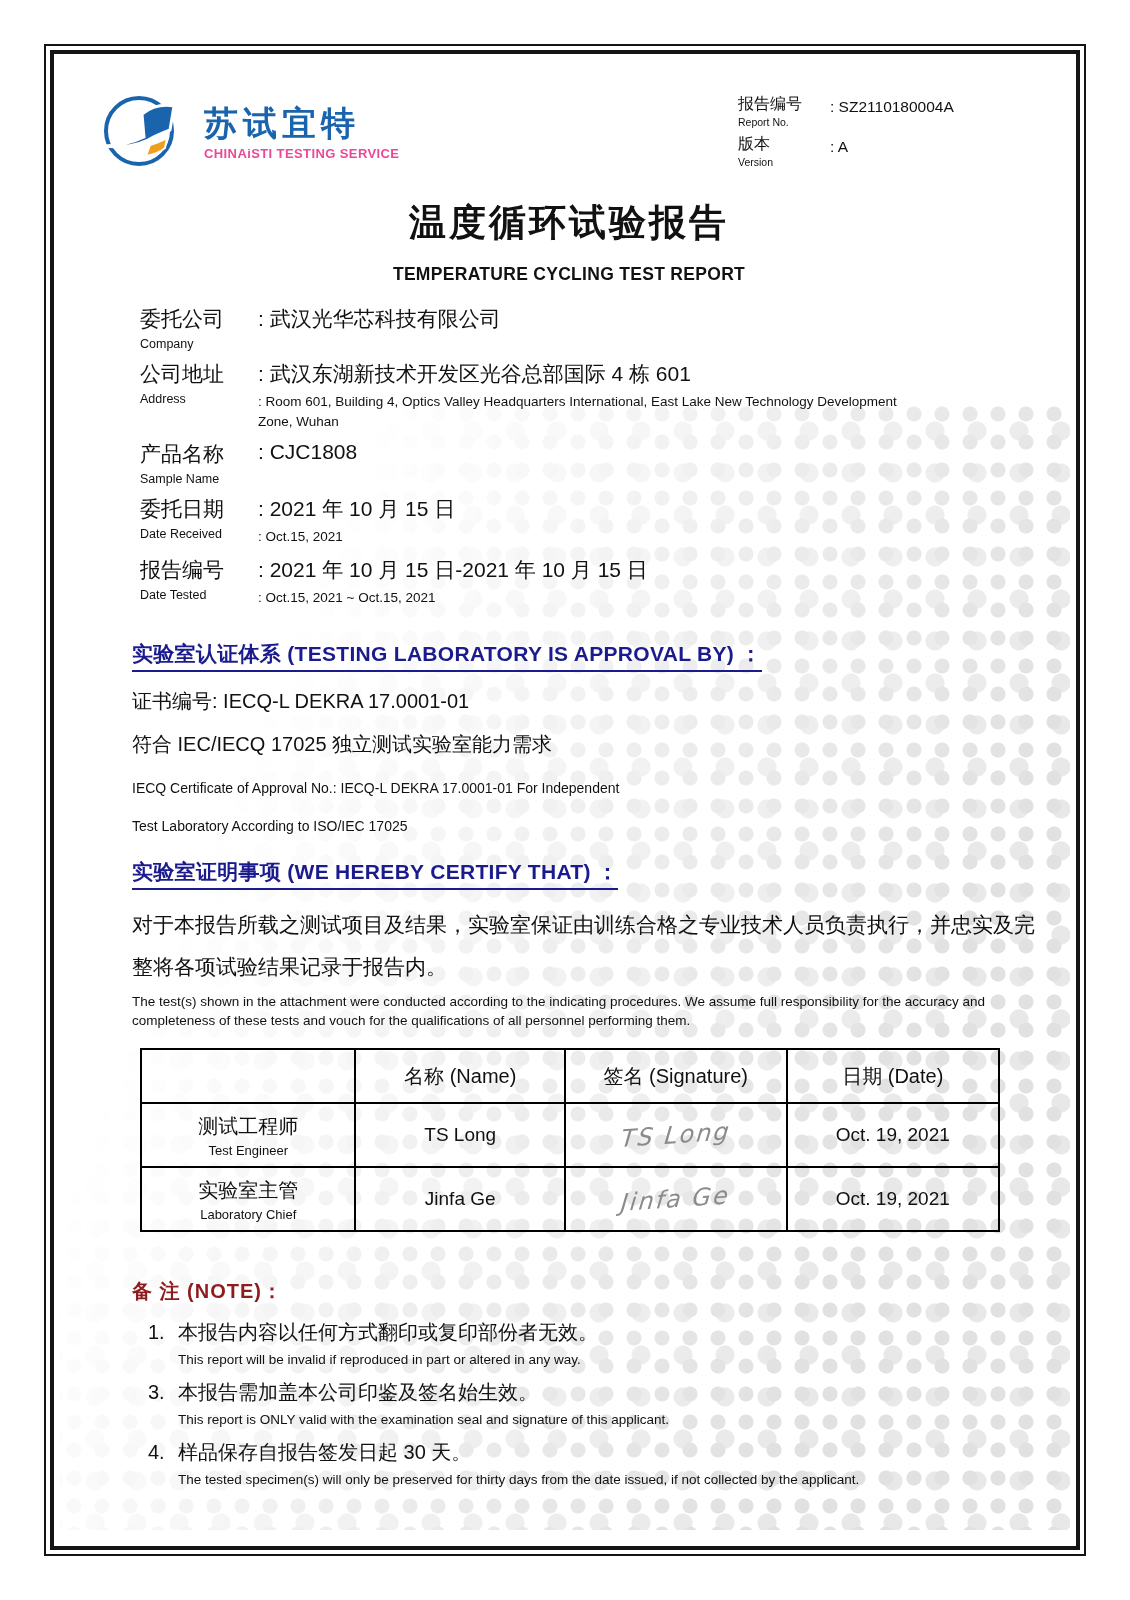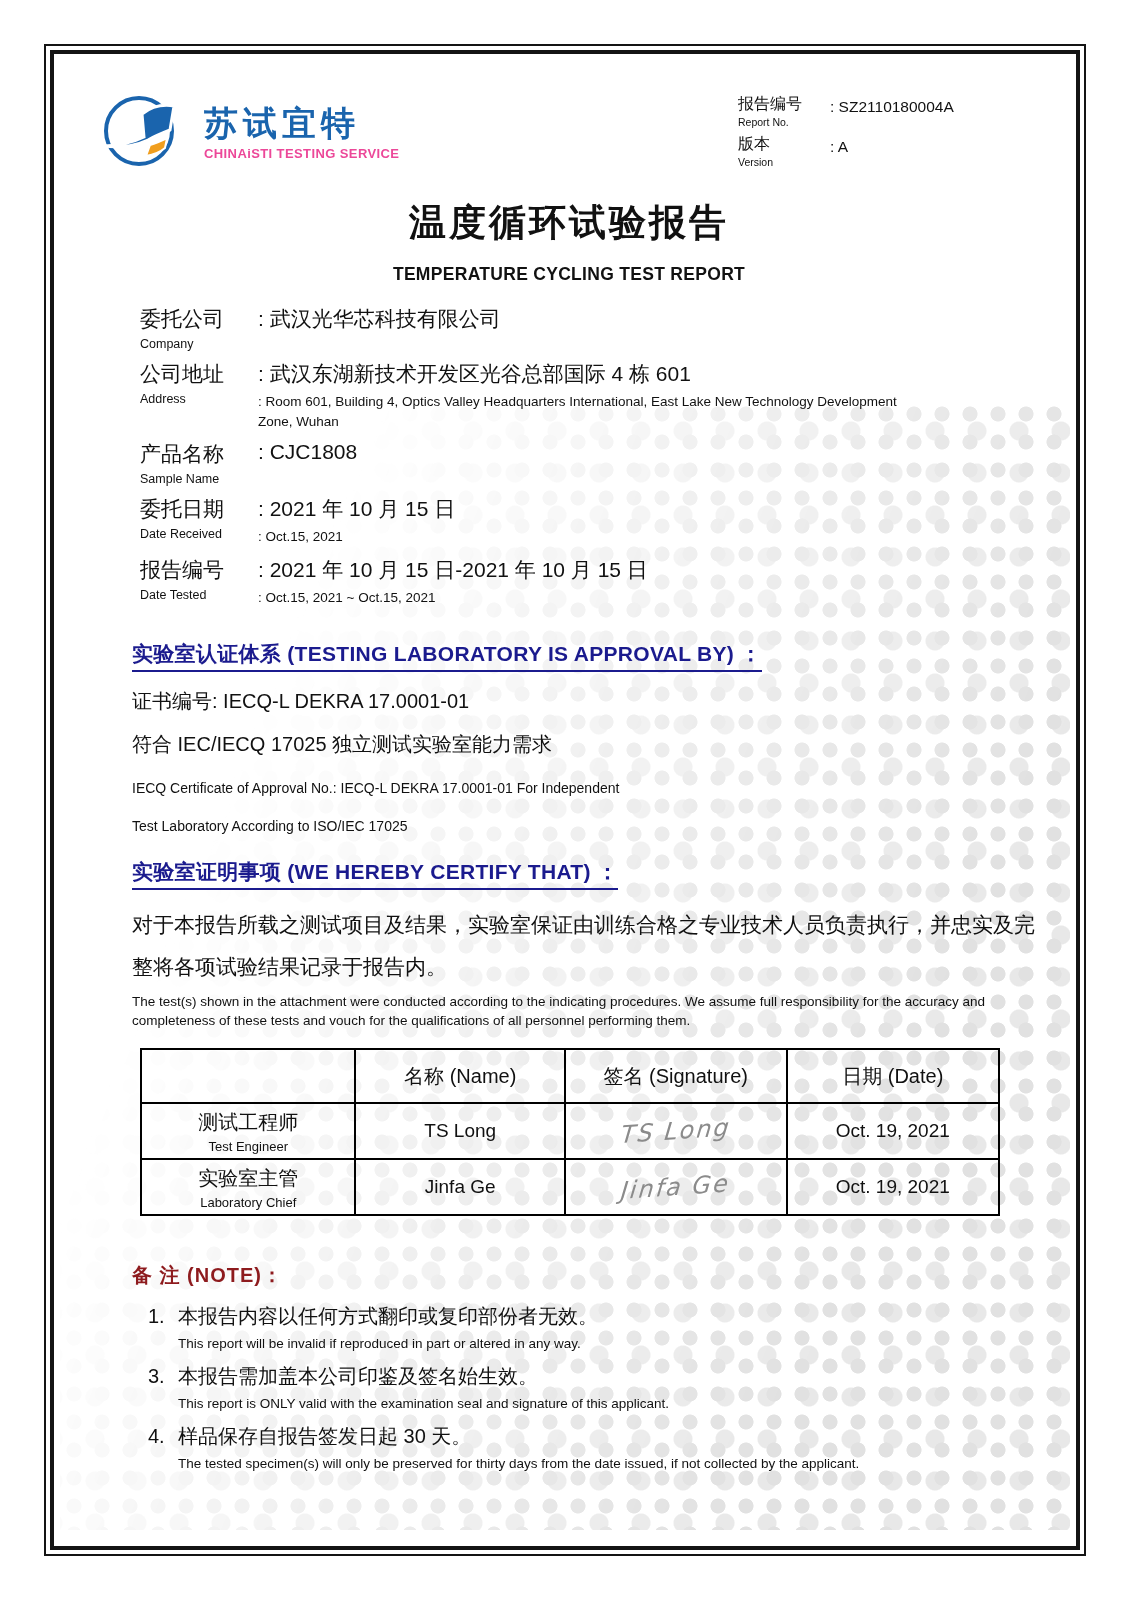--- a/index.html
+++ b/index.html
@@ -56,21 +56,21 @@
   .app-line { margin:16px 0 0 32px; font-size:20px; }
   .app-en   { margin:22px 0 0 32px; font-size:14px; }
 
   .cert-cn { margin:14px 0 0 32px; font-size:21px; line-height:42px; }
   .cert-en { margin:4px 0 15px 32px; font-size:13.5px; line-height:19px; }
 
   
   table.sig { border-collapse:collapse; margin:18px 0 0 40px; width:860px; background:transparent; }
   table.sig td { border:2.5px solid #000; text-align:center; vertical-align:middle; }
   table.sig .h td { height:54px; font-size:20px; }
-  table.sig .r td { height:56px; }
+  table.sig .r td { height:64px; }
   .c0 { width:215px; } .c1 { width:210px; } .c2 { width:222px;margin-top:38px; } .c3 { width:213px; }
   .role-cn { font-size:20px; }
   .role-en { font-size:13px; margin-top:3px; }
   .name { font-size:19px; }
   .sig-hand { display:inline-block; font-family:"DejaVu Sans",sans-serif; font-style:italic; color:#8b8b8b;
               font-size:24px; transform:rotate(-4deg) skewX(-10deg); letter-spacing:2px; }
   .date { font-size:19px; }
 
   
   .notes { margin-top:22px; }

